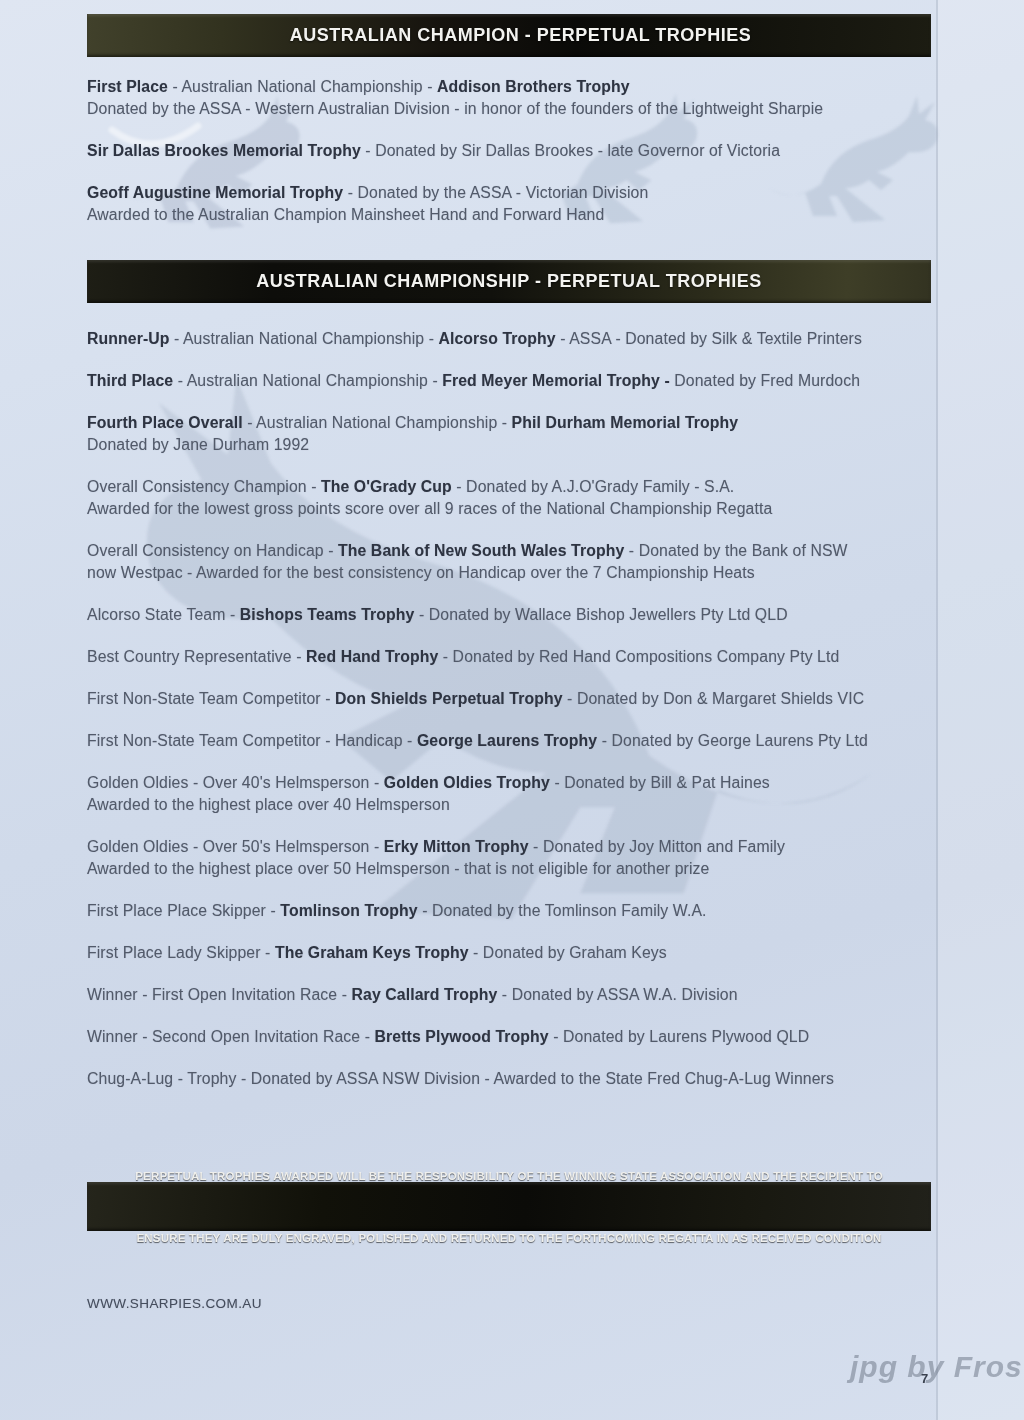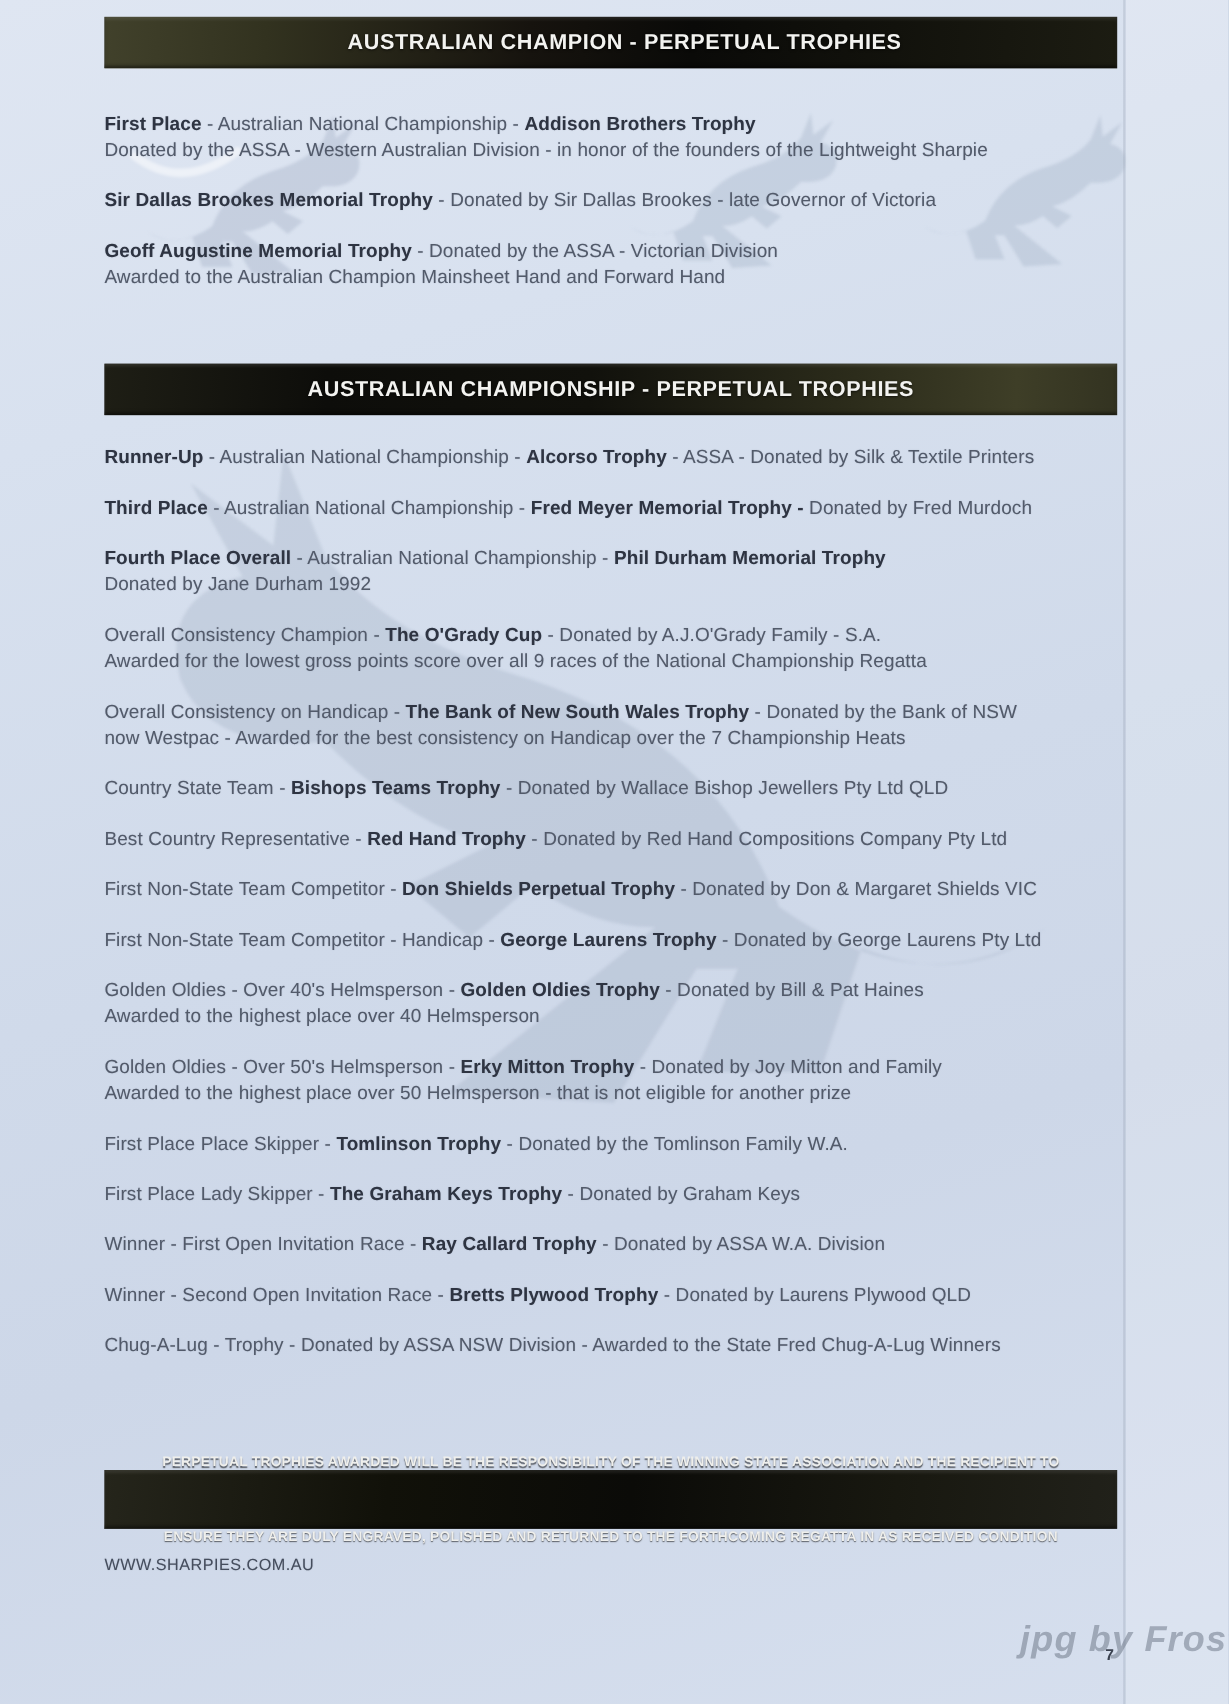--- a/index.html
+++ b/index.html
@@ -14,22 +14,22 @@
   .content{position:absolute;left:87px;top:0;width:844px;padding-top:14px;}
   .bar{
     height:43px;display:flex;align-items:center;justify-content:center;
     box-shadow:inset 0 2px 3px rgba(255,255,255,0.10), inset 0 -2px 3px rgba(0,0,0,0.5);
   }
   .bar span{
     color:#f3f3f0;font-weight:700;font-size:18px;letter-spacing:0.5px;
     text-shadow:0 1px 2px rgba(0,0,0,0.65);white-space:nowrap;
   }
   .bar1{margin-top:0;background:linear-gradient(93deg,#41412b 0%,#32321f 16%,#16130e 42%,#0a0a08 58%,#12120c 78%,#1c1c12 100%);padding-left:23px;}
-  .bar2{margin-top:60px;background:linear-gradient(92deg,#1e1e15 0%,#0d0d0a 22%,#11110c 48%,#2c2c1b 74%,#3e3e27 90%,#333321 100%);text-align:center;}
-  .s0 .paras{margin-top:36px;}
+  .bar2{margin-top:34px;background:linear-gradient(92deg,#1e1e15 0%,#0d0d0a 22%,#11110c 48%,#2c2c1b 74%,#3e3e27 90%,#333321 100%);text-align:center;}
+  .s0 .paras{margin-top:19px;}
   .s1 .paras{margin-top:25px;}
   .para{
     margin:0 0 20px 0;font-size:15.8px;line-height:22px;letter-spacing:0.1px;
     color:#525a6a;white-space:pre-line;
     text-shadow:0 0 1px rgba(80,90,108,0.28);
   }
   .para b{font-weight:700;color:#2e3442;}
   .notice-bar{
     margin-top:92px;height:49px;display:flex;flex-direction:column;align-items:center;justify-content:center;
     background:linear-gradient(95deg,#25251b 0%,#111109 28%,#0b0b08 52%,#181810 78%,#21211a 100%);
@@ -90,21 +90,21 @@
       </div>
       <div class="paras">
           <p class="para"><b>Runner-Up</b><span> - Australian National Championship - </span><b>Alcorso Trophy</b><span> - ASSA - Donated by Silk &amp; Textile Printers</span></p>
           <p class="para"><b>Third Place</b><span> - Australian National Championship - </span><b>Fred Meyer Memorial Trophy -</b><span> Donated by Fred Murdoch</span></p>
           <p class="para"><b>Fourth Place Overall</b><span> - Australian National Championship - </span><b>Phil Durham Memorial Trophy</b><span>
 Donated by Jane Durham 1992</span></p>
           <p class="para"><span>Overall Consistency Champion - </span><b>The O'Grady Cup</b><span> - Donated by A.J.O'Grady Family - S.A.
 Awarded for the lowest gross points score over all 9 races of the National Championship Regatta</span></p>
           <p class="para"><span>Overall Consistency on Handicap - </span><b>The Bank of New South Wales Trophy</b><span> - Donated by the Bank of NSW
 now Westpac - Awarded for the best consistency on Handicap over the 7 Championship Heats</span></p>
-          <p class="para"><span>Country State Team - </span><b>Bishops Teams Trophy</b><span> - Donated by Wallace Bishop Jewellers Pty Ltd QLD</span></p>
+          <p class="para"><span>Alcorso State Team - </span><b>Bishops Teams Trophy</b><span> - Donated by Wallace Bishop Jewellers Pty Ltd QLD</span></p>
           <p class="para"><span>Best Country Representative - </span><b>Red Hand Trophy</b><span> - Donated by Red Hand Compositions Company Pty Ltd</span></p>
           <p class="para"><span>First Non-State Team Competitor - </span><b>Don Shields Perpetual Trophy</b><span> - Donated by Don &amp; Margaret Shields VIC</span></p>
           <p class="para"><span>First Non-State Team Competitor - Handicap - </span><b>George Laurens Trophy</b><span> - Donated by George Laurens Pty Ltd</span></p>
           <p class="para"><span>Golden Oldies - Over 40's Helmsperson - </span><b>Golden Oldies Trophy</b><span> - Donated by Bill &amp; Pat Haines
 Awarded to the highest place over 40 Helmsperson</span></p>
           <p class="para"><span>Golden Oldies - Over 50's Helmsperson - </span><b>Erky Mitton Trophy</b><span> - Donated by Joy Mitton and Family
 Awarded to the highest place over 50 Helmsperson - that is not eligible for another prize</span></p>
           <p class="para"><span>First Place Place Skipper - </span><b>Tomlinson Trophy</b><span> - Donated by the Tomlinson Family W.A.</span></p>
           <p class="para"><span>First Place Lady Skipper - </span><b>The Graham Keys Trophy</b><span> - Donated by Graham Keys</span></p>
           <p class="para"><span>Winner - First Open Invitation Race - </span><b>Ray Callard Trophy</b><span> - Donated by ASSA W.A. Division</span></p>

